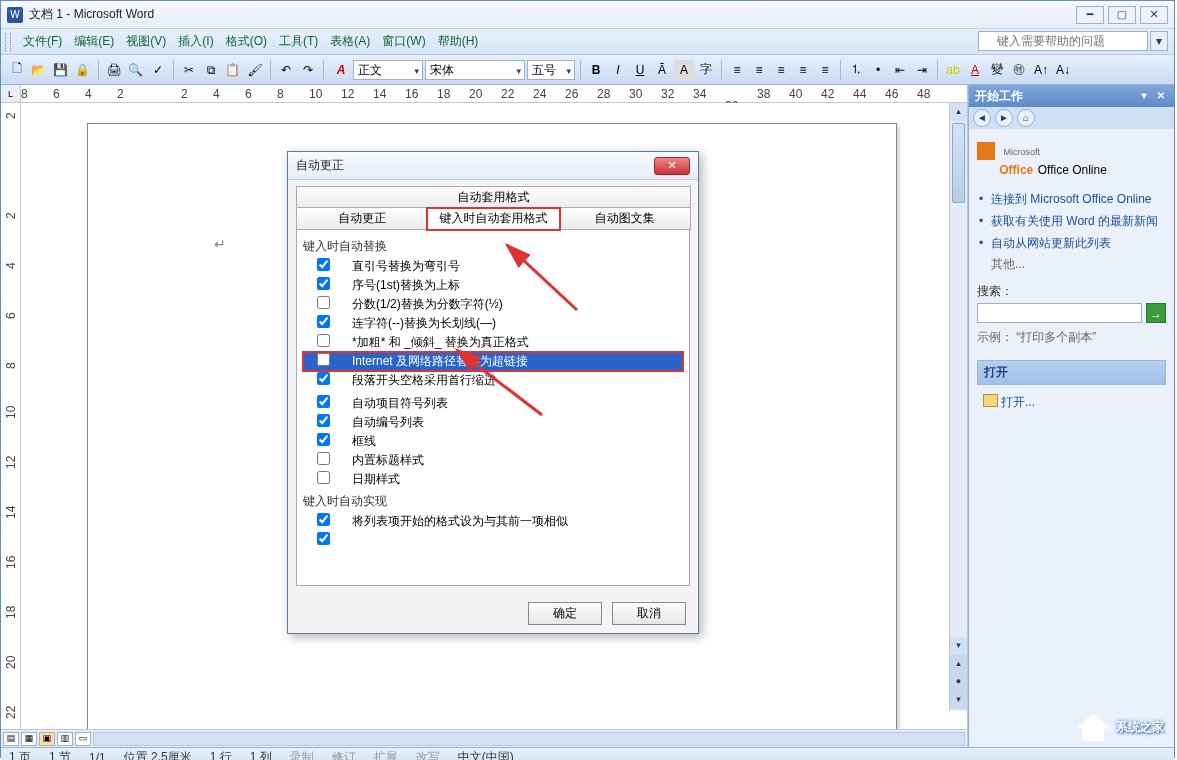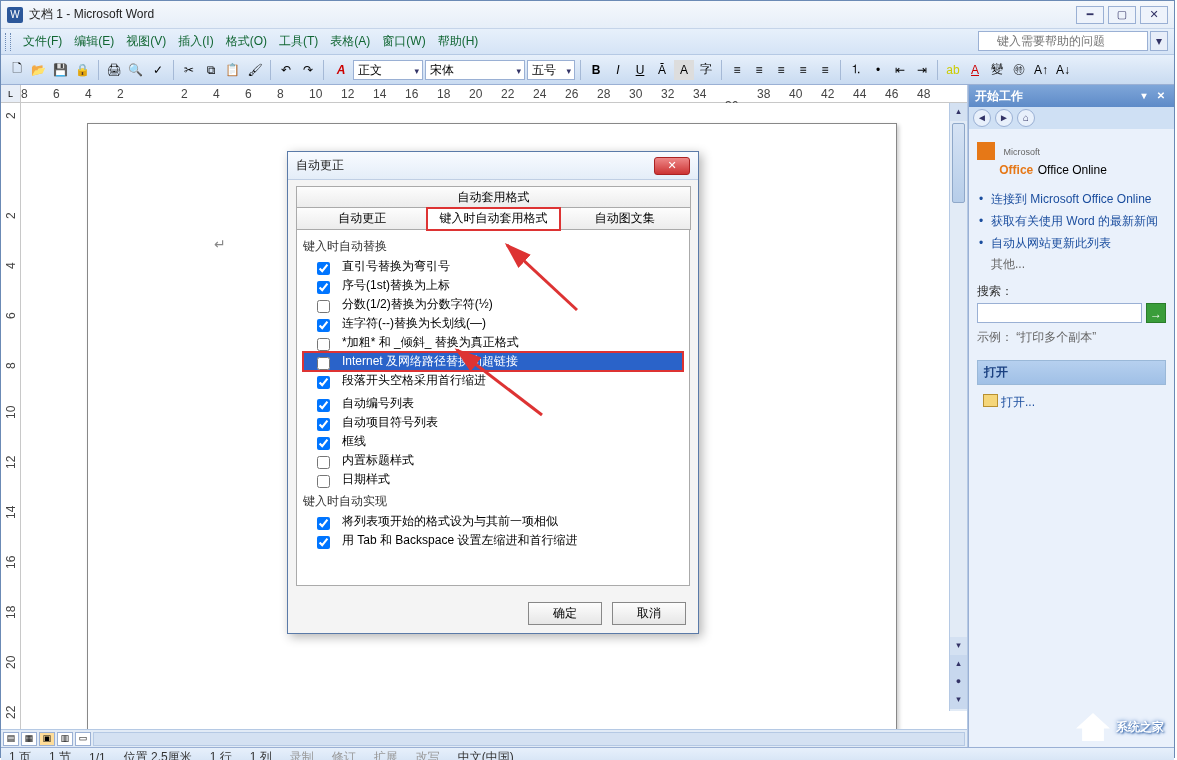--- a/index.html
+++ b/index.html
@@ -74,21 +74,21 @@
 .dlg-close{width:36px;height:18px;background:linear-gradient(#e88,#c33);border:1px solid #a22;border-radius:3px;color:#fff;text-align:center;line-height:15px;font-size:11px}
 .dlg-tabs{padding:6px 8px 0 8px;background:#f4f4f4}
 .tabrow{display:flex}
 .tab{flex:1;height:22px;border:1px solid #aaa;background:linear-gradient(#fdfdfd,#ececec);text-align:center;line-height:20px;margin-right:-1px;position:relative}
 .tabrow.r2 .tab{border-top:none}
 .tab.active{background:#fff;border-bottom:1px solid #fff;z-index:2}
 .tab.highlight{outline:2px solid #d33;outline-offset:-1px}
 .dlg-body{background:#fff;margin:0 8px 8px 8px;border:1px solid #aaa;border-top:none;padding:6px;height:356px;overflow:hidden;position:relative}
 .grp{margin-bottom:4px}
 .grp-title{color:#333;margin:2px 0}
-.chk{display:flex;align-items:flex-end;padding:1px 0 1px 14px;gap:12px}
+.chk{display:flex;align-items:flex-start;padding:1px 0 1px 14px;gap:22px}
 .chk input{width:13px;height:13px}
 .chk.sel{background:#2a63c9;color:#fff}
 .chk.sel.highlight{outline:2px solid #d33;outline-offset:-1px}
 .dlg-btns{display:flex;justify-content:flex-end;gap:10px;padding:8px 12px;background:#f4f4f4}
 .dlg-btn{width:74px;height:23px;border:1px solid #888;background:linear-gradient(#fdfdfd,#e6e6e6);text-align:center;line-height:21px}
 .arrow{position:absolute;pointer-events:none}
 .watermark{position:absolute;right:10px;bottom:16px;color:#fff;font-size:22px;font-weight:bold;text-shadow:0 0 4px #4a7abf,1px 1px 2px #2a5a9f;z-index:5;display:flex;align-items:center;gap:6px}
 .watermark .logo{width:34px;height:28px;background:#fff;clip-path:polygon(50% 0,100% 55%,82% 55%,82% 100%,18% 100%,18% 55%,0 55%);} 
 </style>
 </head>
@@ -353,25 +353,25 @@
             <label class="chk">
               <input type="checkbox" checked="" style="">
               <span>段落开头空格采用首行缩进</span>
             </label>
           </div>
       </div>
       <div class="grp">
         <div id="g2">
             <label class="chk">
               <input type="checkbox" checked="" style="">
+              <span>自动项目符号列表</span>
+            </label>
+            <label class="chk">
+              <input type="checkbox" checked="" style="">
               <span>自动编号列表</span>
-            </label>
-            <label class="chk">
-              <input type="checkbox" checked="" style="">
-              <span>自动项目符号列表</span>
             </label>
             <label class="chk">
               <input type="checkbox" checked="" style="">
               <span>框线</span>
             </label>
             <label class="chk">
               <input type="checkbox" style="">
               <span>内置标题样式</span>
             </label>
             <label class="chk">
@@ -382,21 +382,20 @@
       </div>
       <div class="grp">
         <div class="grp-title">键入时自动实现</div>
         <div id="g3">
             <label class="chk">
               <input type="checkbox" checked="" style="">
               <span>将列表项开始的格式设为与其前一项相似</span>
             </label>
             <label class="chk">
               <input type="checkbox" checked="" style="">
-              <span>用 Tab 和 Backspace 设置左缩进和首行缩进</span>
             </label>
           </div>
       </div>
 
       <svg class="arrow" style="left:200px;top:10px" width="100" height="80">
         <defs>
             <marker id="ah1" markerWidth="10" markerHeight="10" refX="8" refY="3" orient="auto">
               <path d="M0,0 L9,3 L0,6 Z" fill="#d33"></path>
             </marker>
           </defs>

